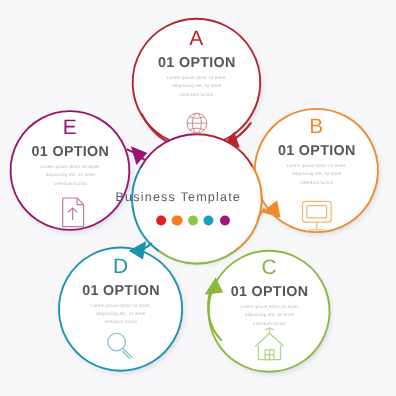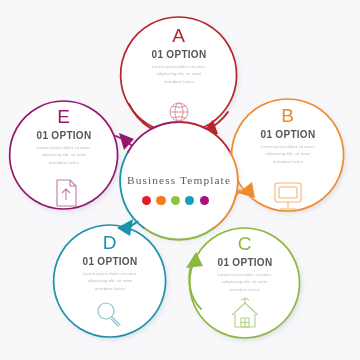--- a/index.html
+++ b/index.html
@@ -11,31 +11,31 @@
     position:relative;
   }
   #stage{position:absolute;inset:0;width:360px;height:360px;}
   svg.layer{position:absolute;left:0;top:0;width:360px;height:360px;}
   .node-text{position:absolute;text-align:center;pointer-events:none;}
   .letter{
     font-size:19px;letter-spacing:1px;font-weight:400;line-height:1;
     font-family:"Liberation Sans", sans-serif;
   }
   .opt{
-    font-size:10px;font-weight:700;letter-spacing:.3px;color:#55555c;
+    font-size:13px;font-weight:700;letter-spacing:.3px;color:#55555c;
     margin-top:4px;
   }
   .lorem{
     font-size:4.1px;line-height:1.95;color:#b9b9c2;letter-spacing:.15px;
     margin-top:2.5px;
   }
   .center-title{
-    position:absolute;text-align:center;pointer-events:none;
+    position:absolute;text-align:left;pointer-events:none;
     font-size:11.4px;letter-spacing:1.1px;color:#5b5b64;
-    font-family:Liberation Serif, serif;
+    font-family:Liberation Sans, sans-serif;
   }
   .dots{position:absolute;display:flex;gap:5.2px;}
   .dot{width:9.2px;height:9.2px;border-radius:50%;}
 </style>
 </head>
 <body style="background: rgb(248, 248, 251);">
 
 <div id="stage">
 
   <svg class="layer" viewBox="0 0 360 360">

